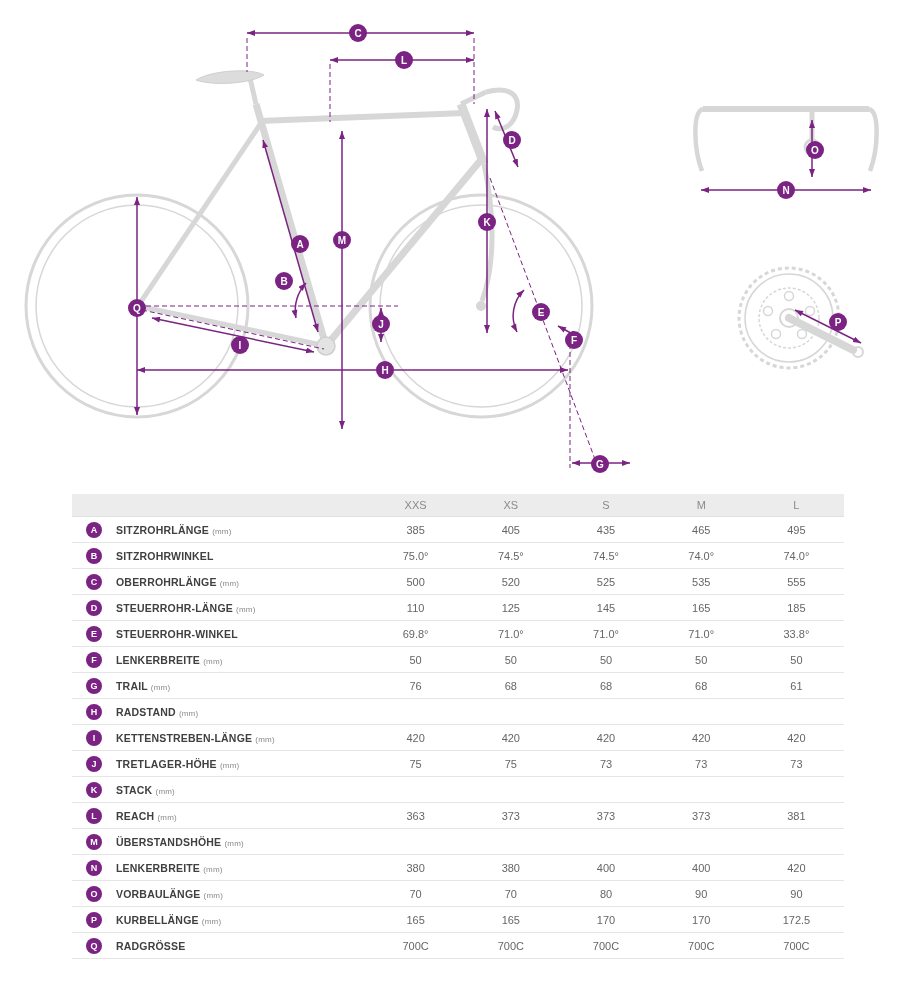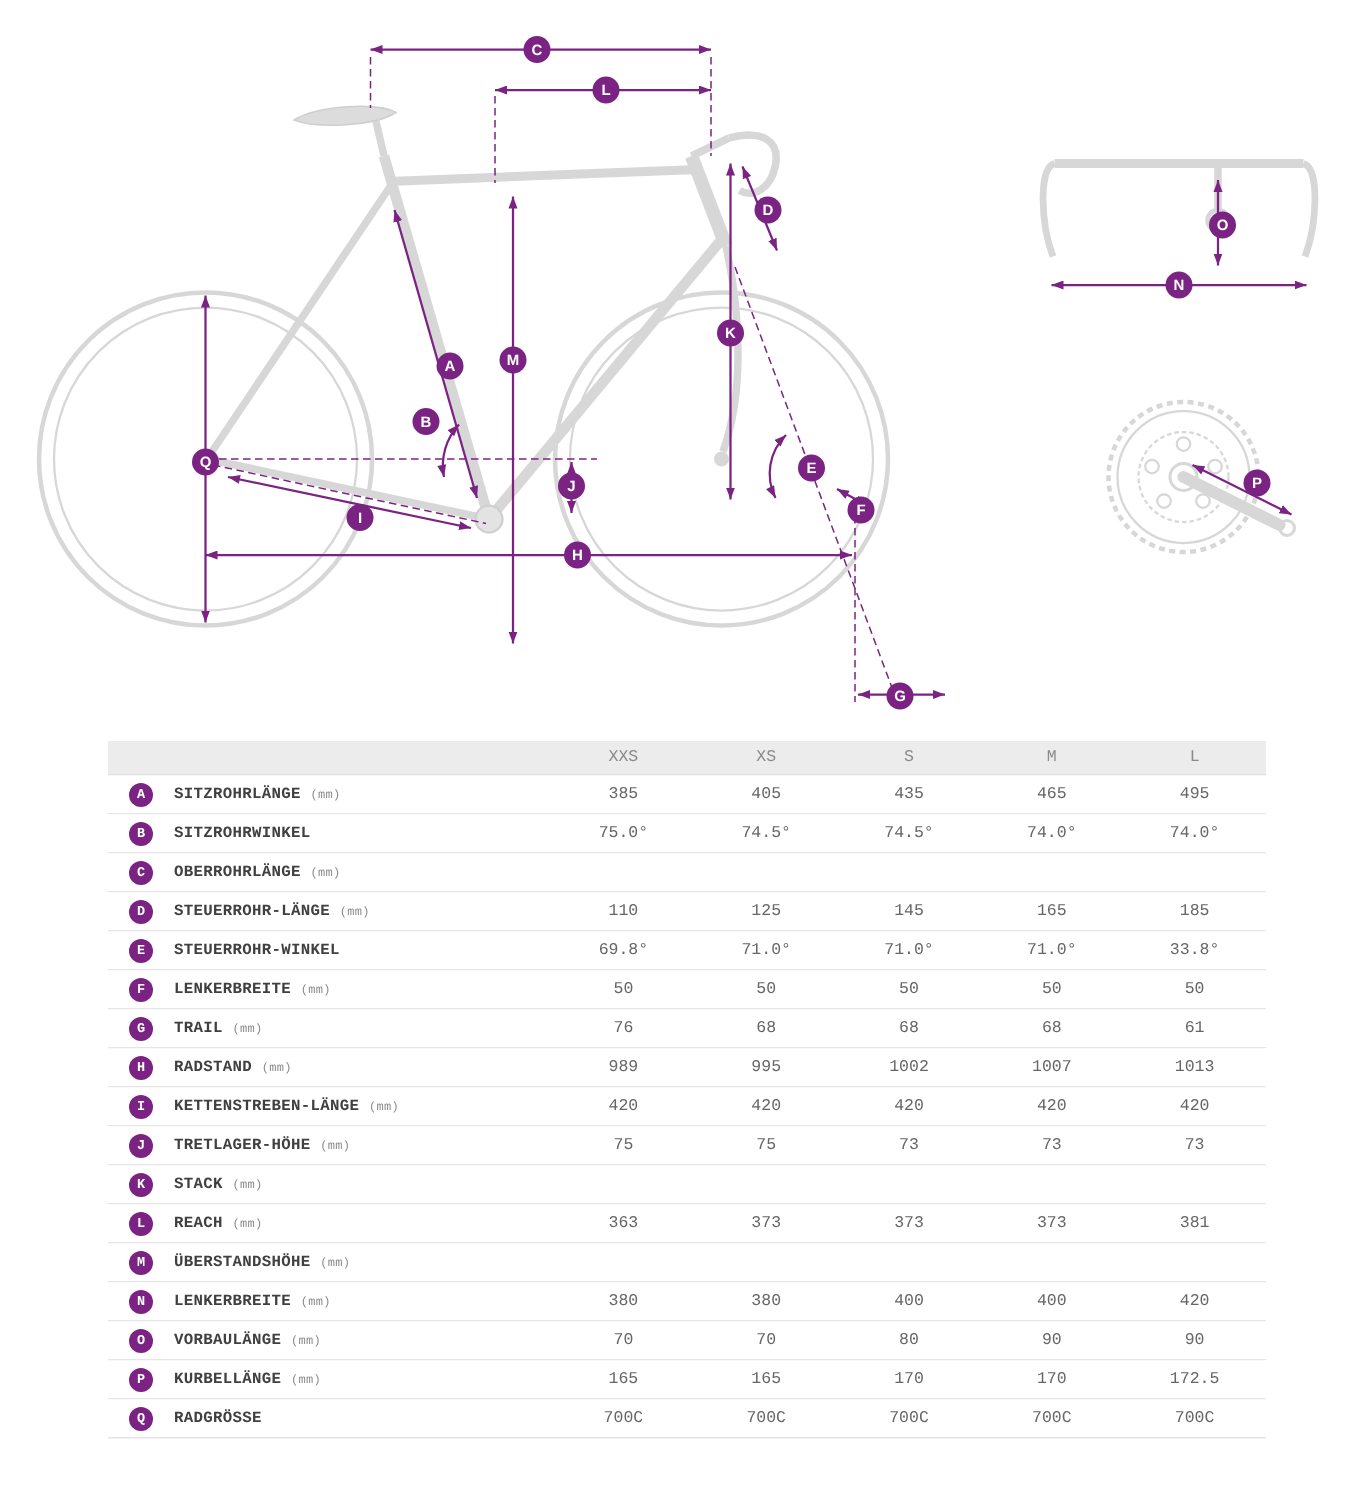--- a/index.html
+++ b/index.html
@@ -10,21 +10,20 @@
   }
   .diagram-wrap { width:911px; height:482px; }
   svg text.badge-letter {
     font-family:"Liberation Sans", sans-serif;
     font-size:10px; font-weight:bold; fill:#fff;
   }
 
   .spec-table {
     width:772px; margin:12px 0 4px 72px;
     font-size:11px;
-    font-family:Liberation Mono, monospace;
   }
   .thead {
     display:flex; align-items:center;
     height:22px; background:#ececec;
     color:#8a8a8a; border-bottom:1px solid #e0e0e0;
   }
   .row {
     display:flex; align-items:center;
     height:25px; border-bottom:1px solid #e5e5e5;
     background:#fff;
@@ -256,20 +255,27 @@
   </div>
 
   <div class="row">
     <div class="cell key">
       <span class="badge">C</span>
     </div>
     <div class="cell label">
       <span>OBERROHRLÄNGE</span>
       <span class="unit">(mm)</span>
     </div>
+    <div class="vals">
+          <div class="cell val">500</div>
+          <div class="cell val">520</div>
+          <div class="cell val">525</div>
+          <div class="cell val">535</div>
+          <div class="cell val">555</div>
+        </div>
   </div>
 
   <div class="row">
     <div class="cell key">
       <span class="badge">D</span>
     </div>
     <div class="cell label">
       <span>STEUERROHR-LÄNGE</span>
       <span class="unit">(mm)</span>
     </div>
@@ -334,27 +340,20 @@
   </div>
 
   <div class="row">
     <div class="cell key">
       <span class="badge">H</span>
     </div>
     <div class="cell label">
       <span>RADSTAND</span>
       <span class="unit">(mm)</span>
     </div>
-    <div class="vals">
-          <div class="cell val">989</div>
-          <div class="cell val">995</div>
-          <div class="cell val">1002</div>
-          <div class="cell val">1007</div>
-          <div class="cell val">1013</div>
-        </div>
   </div>
 
   <div class="row">
     <div class="cell key">
       <span class="badge">I</span>
     </div>
     <div class="cell label">
       <span>KETTENSTREBEN-LÄNGE</span>
       <span class="unit">(mm)</span>
     </div>

